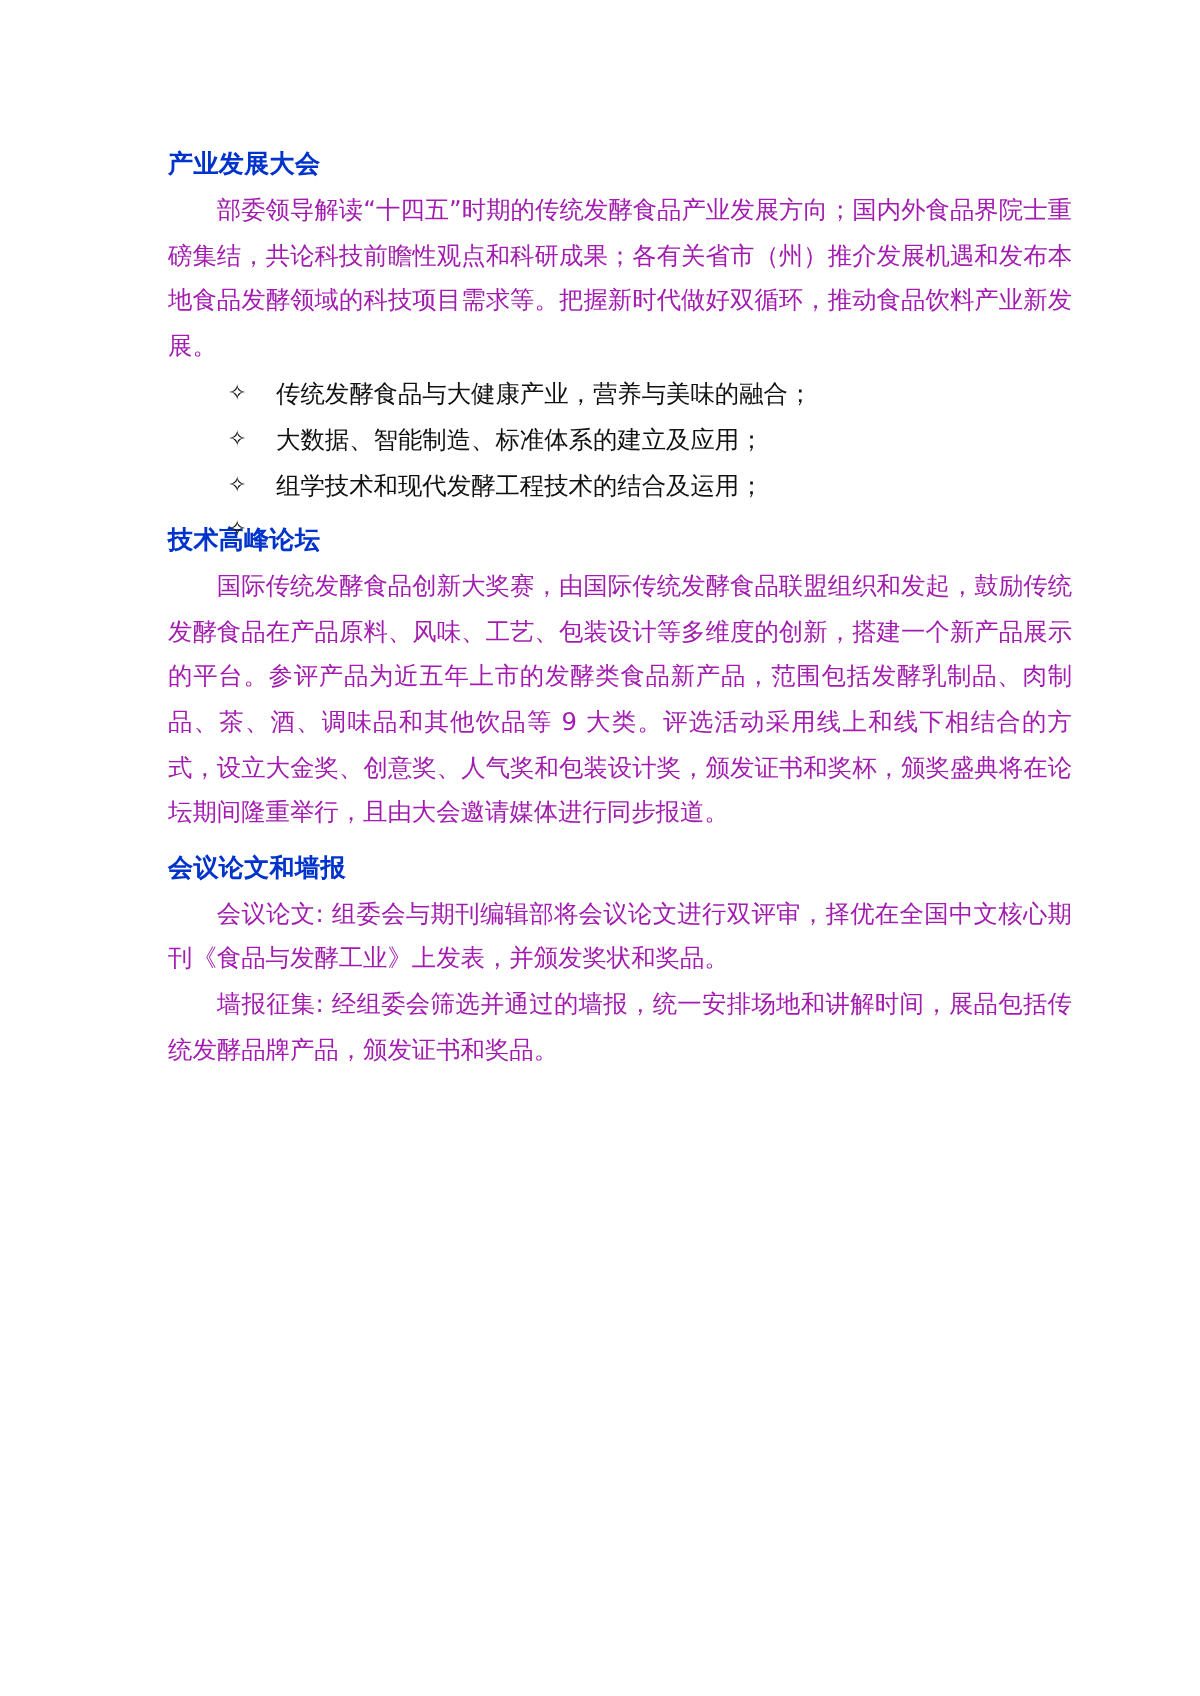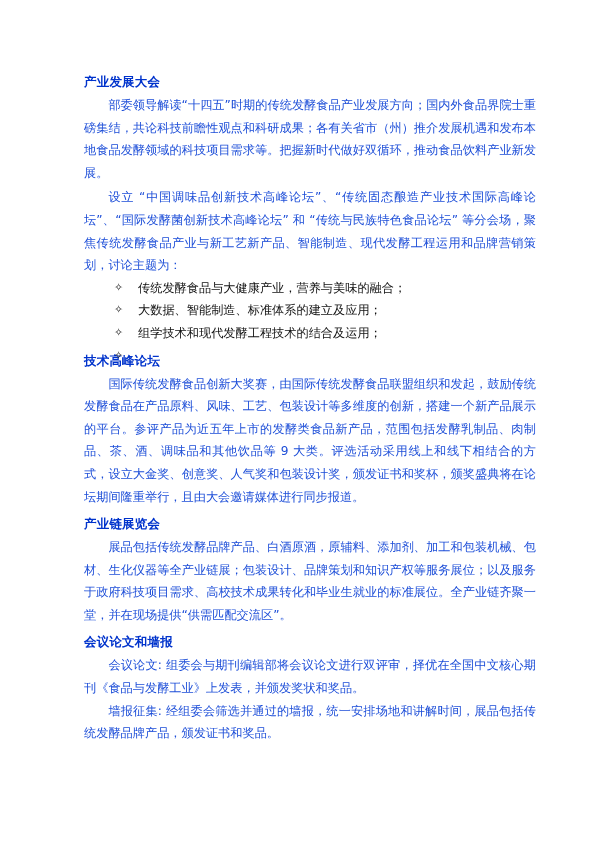--- a/index.html
+++ b/index.html
@@ -32,21 +32,21 @@
     margin: 4px 0 1px 0;
     letter-spacing: 0.2px;
   }
   .para {
     font-size: 12.2px;
     line-height: 22.6px;
     text-align: justify;
     text-justify: inter-ideograph;
     text-indent: 2em;
     margin: 0;
-    color: #1d4ed8;
+    color: #a21caf;
   }
   .bullets {
     list-style: none;
     margin: 0;
     padding: 0;
   }
   .bullets li {
     font-size: 12.2px;
     line-height: 22.6px;
     padding-left: 54px;
@@ -65,38 +65,33 @@
 <body>
 
 <div class="page">
 
   <div class="section">
     <div class="heading">产业发展大会</div>
     <p class="para">部委领导解读“十四五”时期的传统发酵食品产业发展方向；国内外食品界院士重磅集结，共论科技前瞻性观点和科研成果；各有关省市（州）推介发展机遇和发布本地食品发酵领域的科技项目需求等。把握新时代做好双循环，推动食品饮料产业新发展。</p>
   </div>
 
   <div class="section">
-    <p class="para">设立 “中国调味品创新技术高峰论坛”、“传统固态酿造产业技术国际高峰论坛”、“国际发酵菌创新技术高峰论坛” 和 “传统与民族特色食品论坛” 等分会场，聚焦传统发酵食品产业与新工艺新产品、智能制造、现代发酵工程运用和品牌营销策划，讨论主题为：</p>
     <ul class="bullets">
       <li><span class="diamond">✧</span><span>传统发酵食品与大健康产业，营养与美味的融合；</span></li>
       <li><span class="diamond">✧</span><span>大数据、智能制造、标准体系的建立及应用；</span></li>
       <li><span class="diamond">✧</span><span>组学技术和现代发酵工程技术的结合及运用；</span></li>
       <li><span class="diamond">✧</span></li>
     </ul>
   </div>
 
   <div class="section">
     <div class="heading">技术高峰论坛</div>
     <p class="para">国际传统发酵食品创新大奖赛，由国际传统发酵食品联盟组织和发起，鼓励传统发酵食品在产品原料、风味、工艺、包装设计等多维度的创新，搭建一个新产品展示的平台。参评产品为近五年上市的发酵类食品新产品，范围包括发酵乳制品、肉制品、茶、酒、调味品和其他饮品等 9 大类。评选活动采用线上和线下相结合的方式，设立大金奖、创意奖、人气奖和包装设计奖，颁发证书和奖杯，颁奖盛典将在论坛期间隆重举行，且由大会邀请媒体进行同步报道。</p>
   </div>
 
-  <div class="section">
-    <div class="heading">产业链展览会</div>
-    <p class="para">展品包括传统发酵品牌产品、白酒原酒，原辅料、添加剂、加工和包装机械、包材、生化仪器等全产业链展；包装设计、品牌策划和知识产权等服务展位；以及服务于政府科技项目需求、高校技术成果转化和毕业生就业的标准展位。全产业链齐聚一堂，并在现场提供“供需匹配交流区”。</p>
-  </div>
 
   <div class="section">
     <div class="heading">会议论文和墙报</div>
     <p class="para">会议论文: 组委会与期刊编辑部将会议论文进行双评审，择优在全国中文核心期刊《食品与发酵工业》上发表，并颁发奖状和奖品。</p>
     <p class="para">墙报征集: 经组委会筛选并通过的墙报，统一安排场地和讲解时间，展品包括传统发酵品牌产品，颁发证书和奖品。</p>
   </div>
 
 </div>
 
 </body></html>

